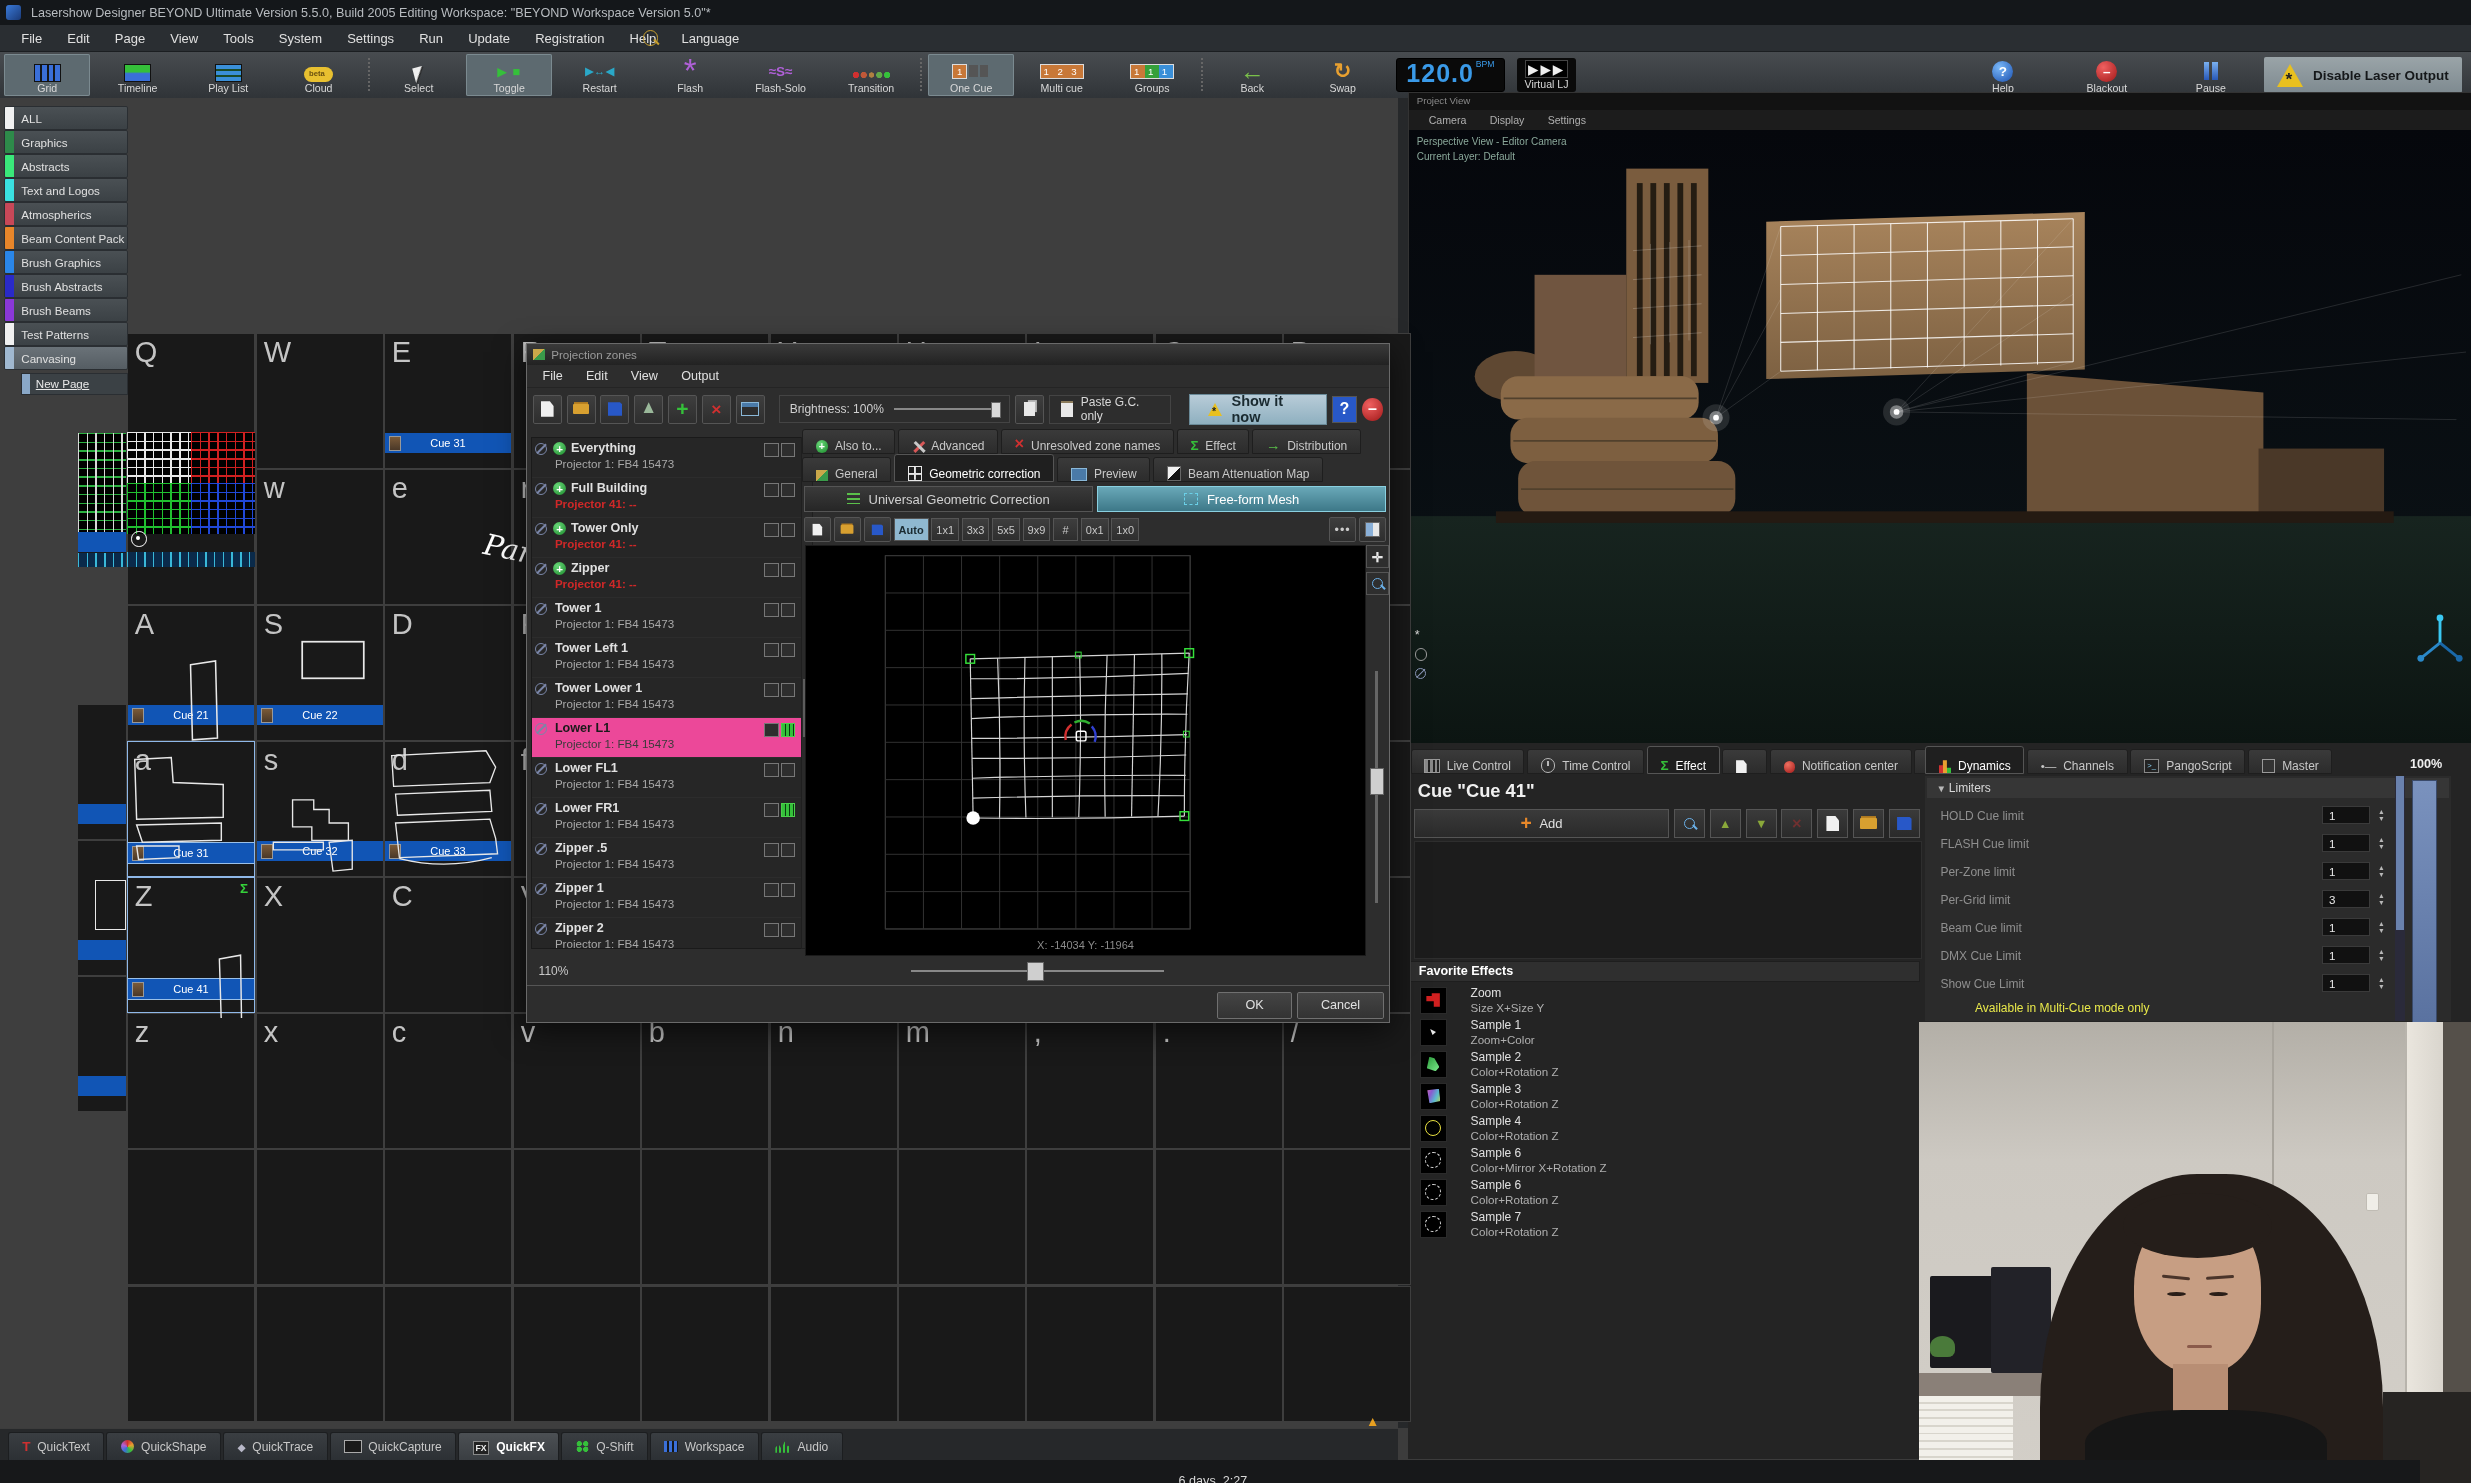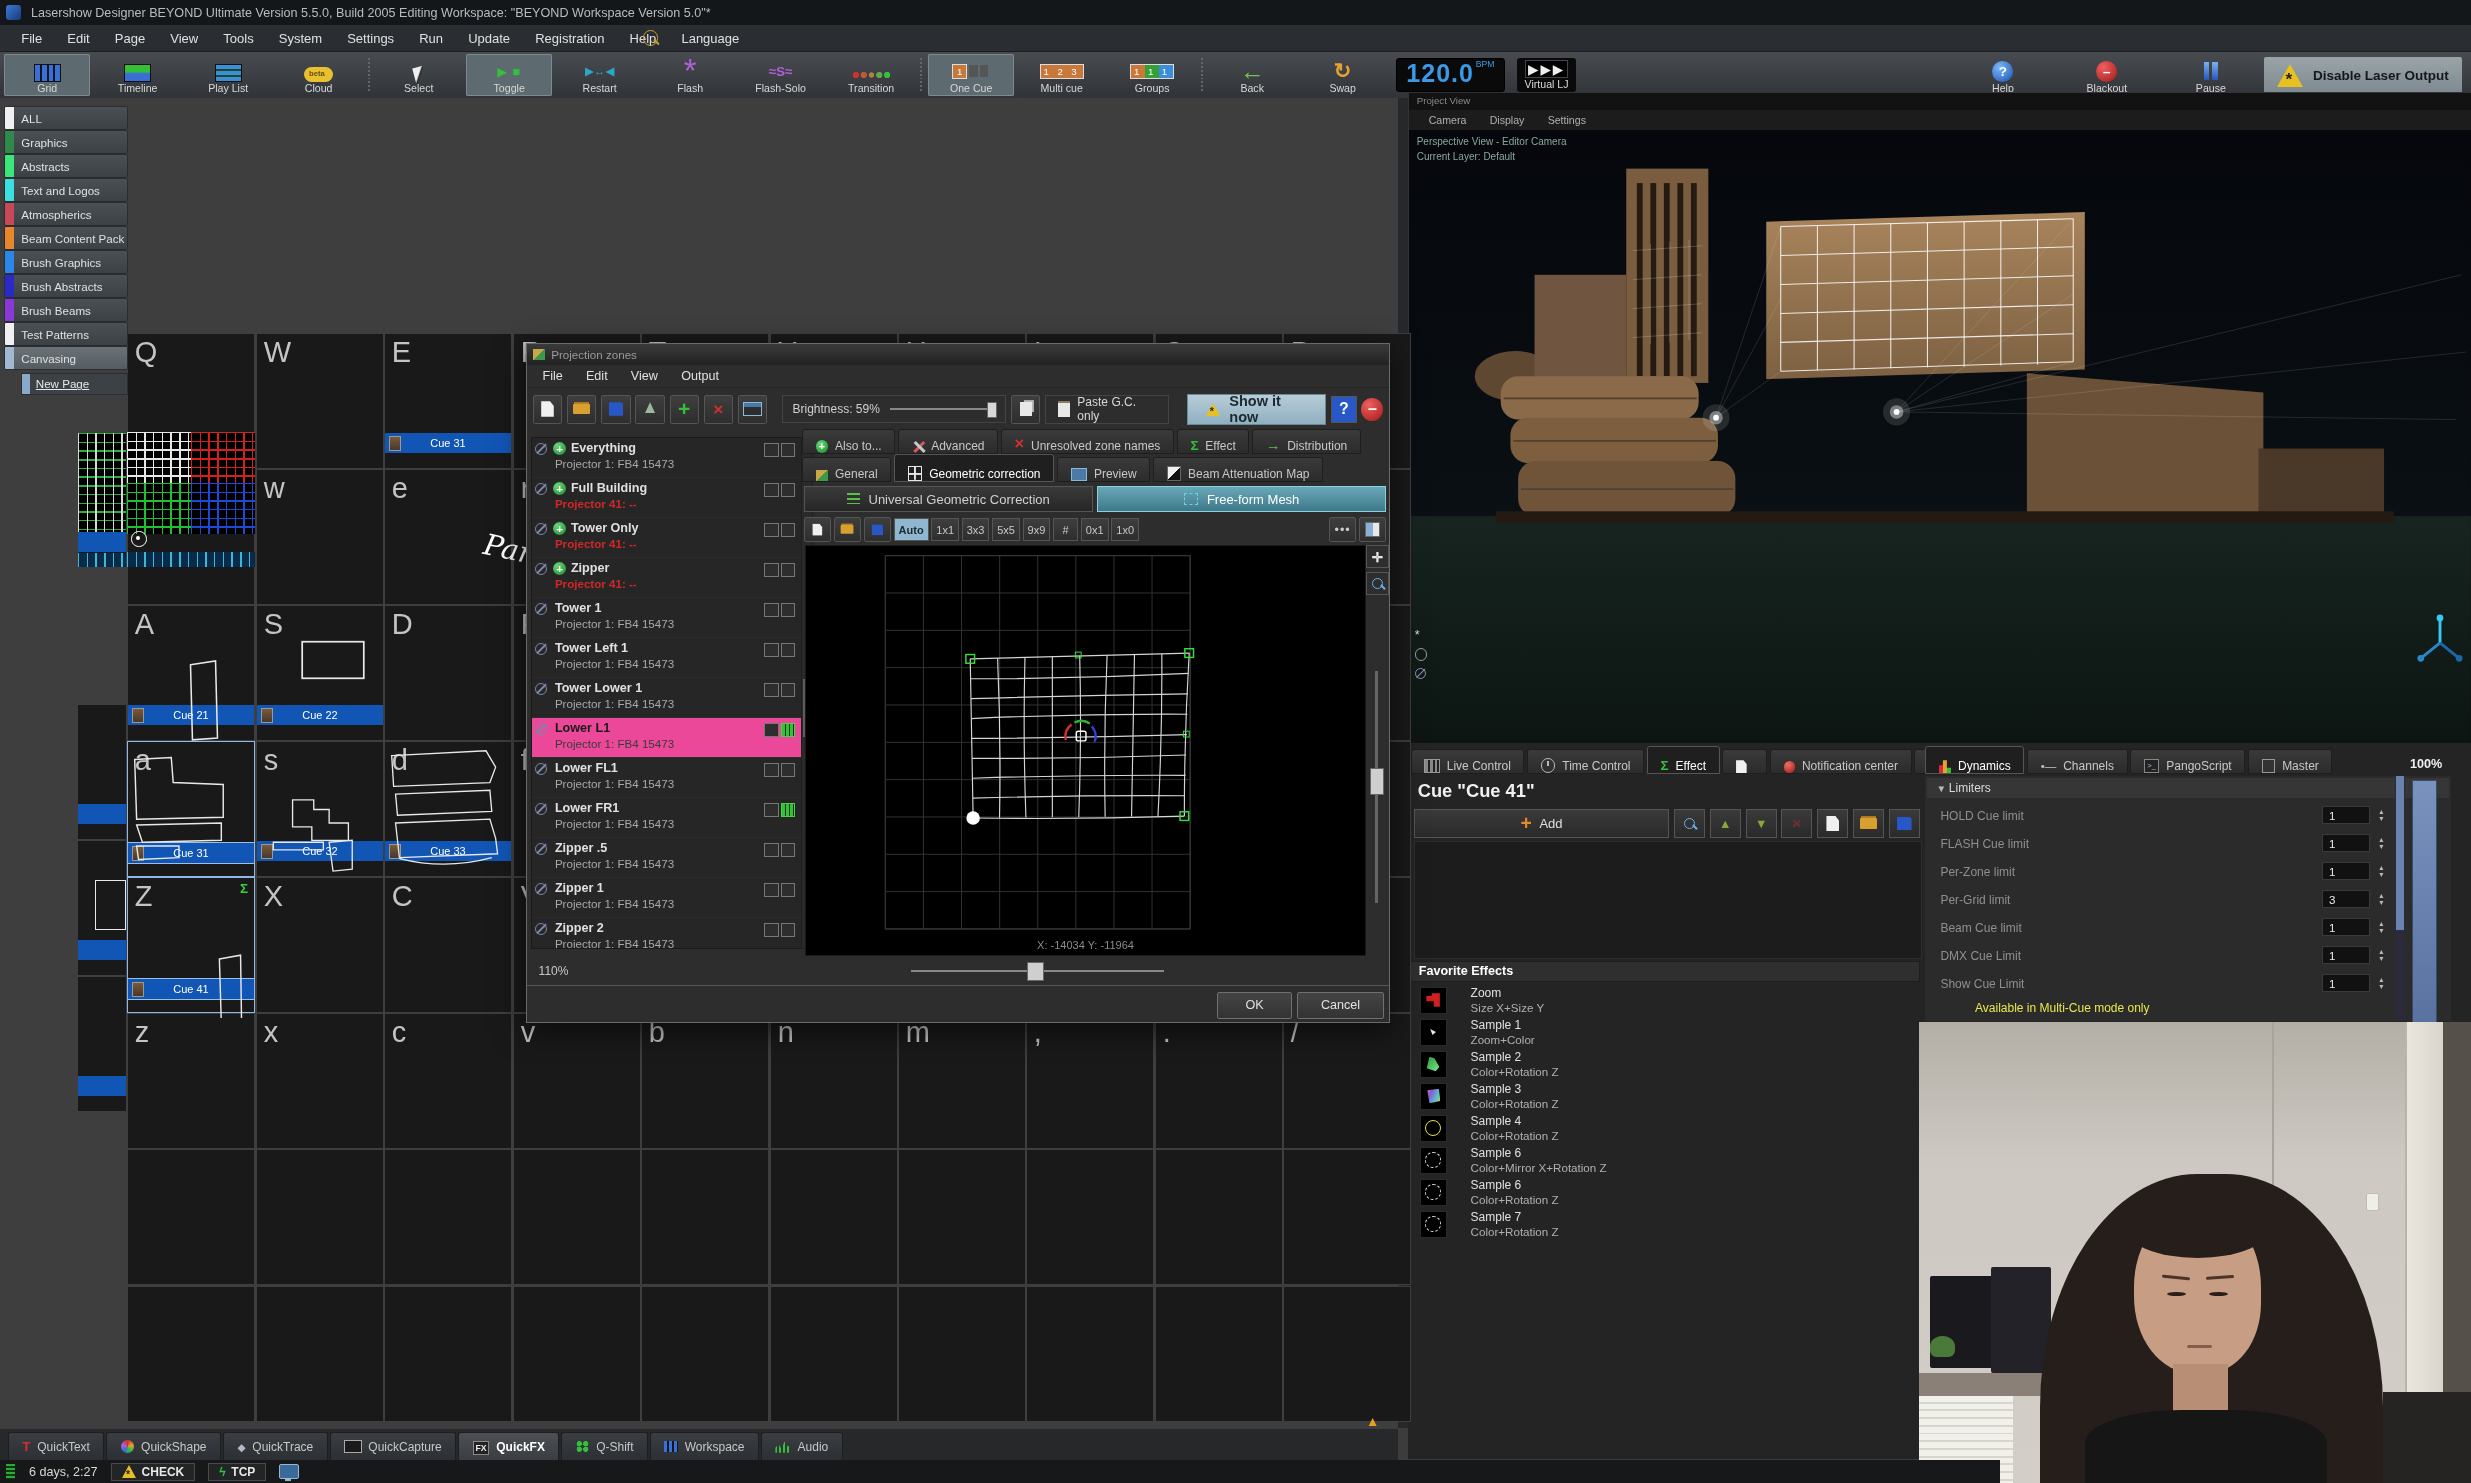--- a/index.html
+++ b/index.html
@@ -97,21 +97,21 @@
   .btab.active{background:linear-gradient(#4c5054,#3a3e42);color:#fff;font-weight:bold;}
   .icon-qtext::before{content:"T";color:#d03030;font-weight:bold;font-size:13.5px;}
   .icon-qshape{width:13.5px;height:13.5px;background:conic-gradient(#d03030,#e8a030,#35c03a,#3a6fd8,#b060d8,#d03030);border-radius:50%;}
   .icon-qtrace::before{content:"◆";color:#b8b8c8;font-size:10.6px;}
   .icon-qcapture{width:15.4px;height:10.6px;background:#1a1a1a;border:1px solid #aaa;}
   .icon-qfx::before{content:"FX";font-size:8.7px;font-weight:bold;color:#eee;background:#222;border:1px solid #888;padding:1px 1.9px;}
   .icon-qshift{width:13.5px;height:11.6px;background:radial-gradient(circle at 25% 25%,#35c03a 2.4px,transparent 2.9px),radial-gradient(circle at 75% 25%,#35c03a 2.4px,transparent 2.9px),radial-gradient(circle at 25% 75%,#35c03a 2.4px,transparent 2.9px),radial-gradient(circle at 75% 75%,#35c03a 2.4px,transparent 2.9px);}
   .icon-workspace{width:13.5px;height:11.6px;background:repeating-linear-gradient(90deg,#3a6fd8 0 2.9px,#14171a 2.9px 4.8px),#3a6fd8;}
   .icon-audio{width:15.4px;height:12.6px;background:repeating-linear-gradient(90deg,#35c03a 0 1.9px,transparent 1.9px 3.9px);clip-path:polygon(0 60%,20% 30%,40% 70%,60% 10%,80% 50%,100% 35%,100% 100%,0 100%);}
   #uparrow{left:1366px;top:1414px;color:#e8a020;font-size:13.5px;z-index:6;}
-  #statusbar{left:0;top:1460px;width:2000px;height:23px;background:#17181a;display:flex;align-items:center;gap:13.5px;padding-left:5.8px;box-sizing:border-box;z-index:7;}
+  #statusbar{left:0;top:1460px;width:2420px;height:23px;background:#17181a;display:flex;align-items:center;gap:13.5px;padding-left:5.8px;box-sizing:border-box;z-index:7;flex-direction:column;}
   #eqicon{width:9.7px;height:15.4px;background:repeating-linear-gradient(#2fa83a 0 1.9px,#0a3a10 1.9px 3.9px);}
   #uptime{font-size:12.6px;color:#d8d8d8;}
   .sbadge{display:flex;align-items:center;gap:5.8px;border:1px solid #4a4a4a;background:#222426;padding:1px 9.7px;font-size:12px;color:#e8e8e8;font-weight:bold;}
   .bolt{color:#35c03a;font-weight:bold;}
   #mon-ic{width:17.4px;height:12.6px;border:1.9px solid #9ab8d0;border-radius:1.9px;background:#3a6a9a;position:relative;}
   #mon-ic::after{content:"";position:absolute;left:4.8px;top:12.6px;width:5.8px;height:2.9px;background:#9ab8d0;}
   
   #dialog{left:526px;top:343px;width:862px;height:678px;background:#2d2d2d;border:1px solid #6a6a6a;box-shadow:0 7.7px 29px rgba(0,0,0,.6);z-index:5;}
   #dtitle{left:0;top:0;width:100%;height:21px;background:linear-gradient(#3a3a3a,#222);display:flex;align-items:center;gap:5.8px;padding-left:5.8px;box-sizing:border-box;}
   #dtitle .dico{width:12.6px;height:10.6px;background:linear-gradient(135deg,#caa84a 50%,#3a9a4a 50%);}
@@ -1235,21 +1235,21 @@
       <div class="dtb">
           <span class="g-plus">+</span>
         </div>
       <div class="dtb">
           <span class="g-x">×</span>
         </div>
       <div class="dtb">
           <span class="g-layout"></span>
         </div>
       <div id="brightwrap">
-        <span id="brightlabel">Brightness: 59%</span>
+        <span id="brightlabel">Brightness: 100%</span>
         <span class="slider-track">
             <span class="slider-thumb" style="right:-1.9px;"></span>
           </span>
       </div>
       <div class="dtb">
           <span class="g-copy"></span>
         </div>
       <div id="pastegc">
         <span class="g-paste"></span>
         <span>Paste G.C. only</span>

